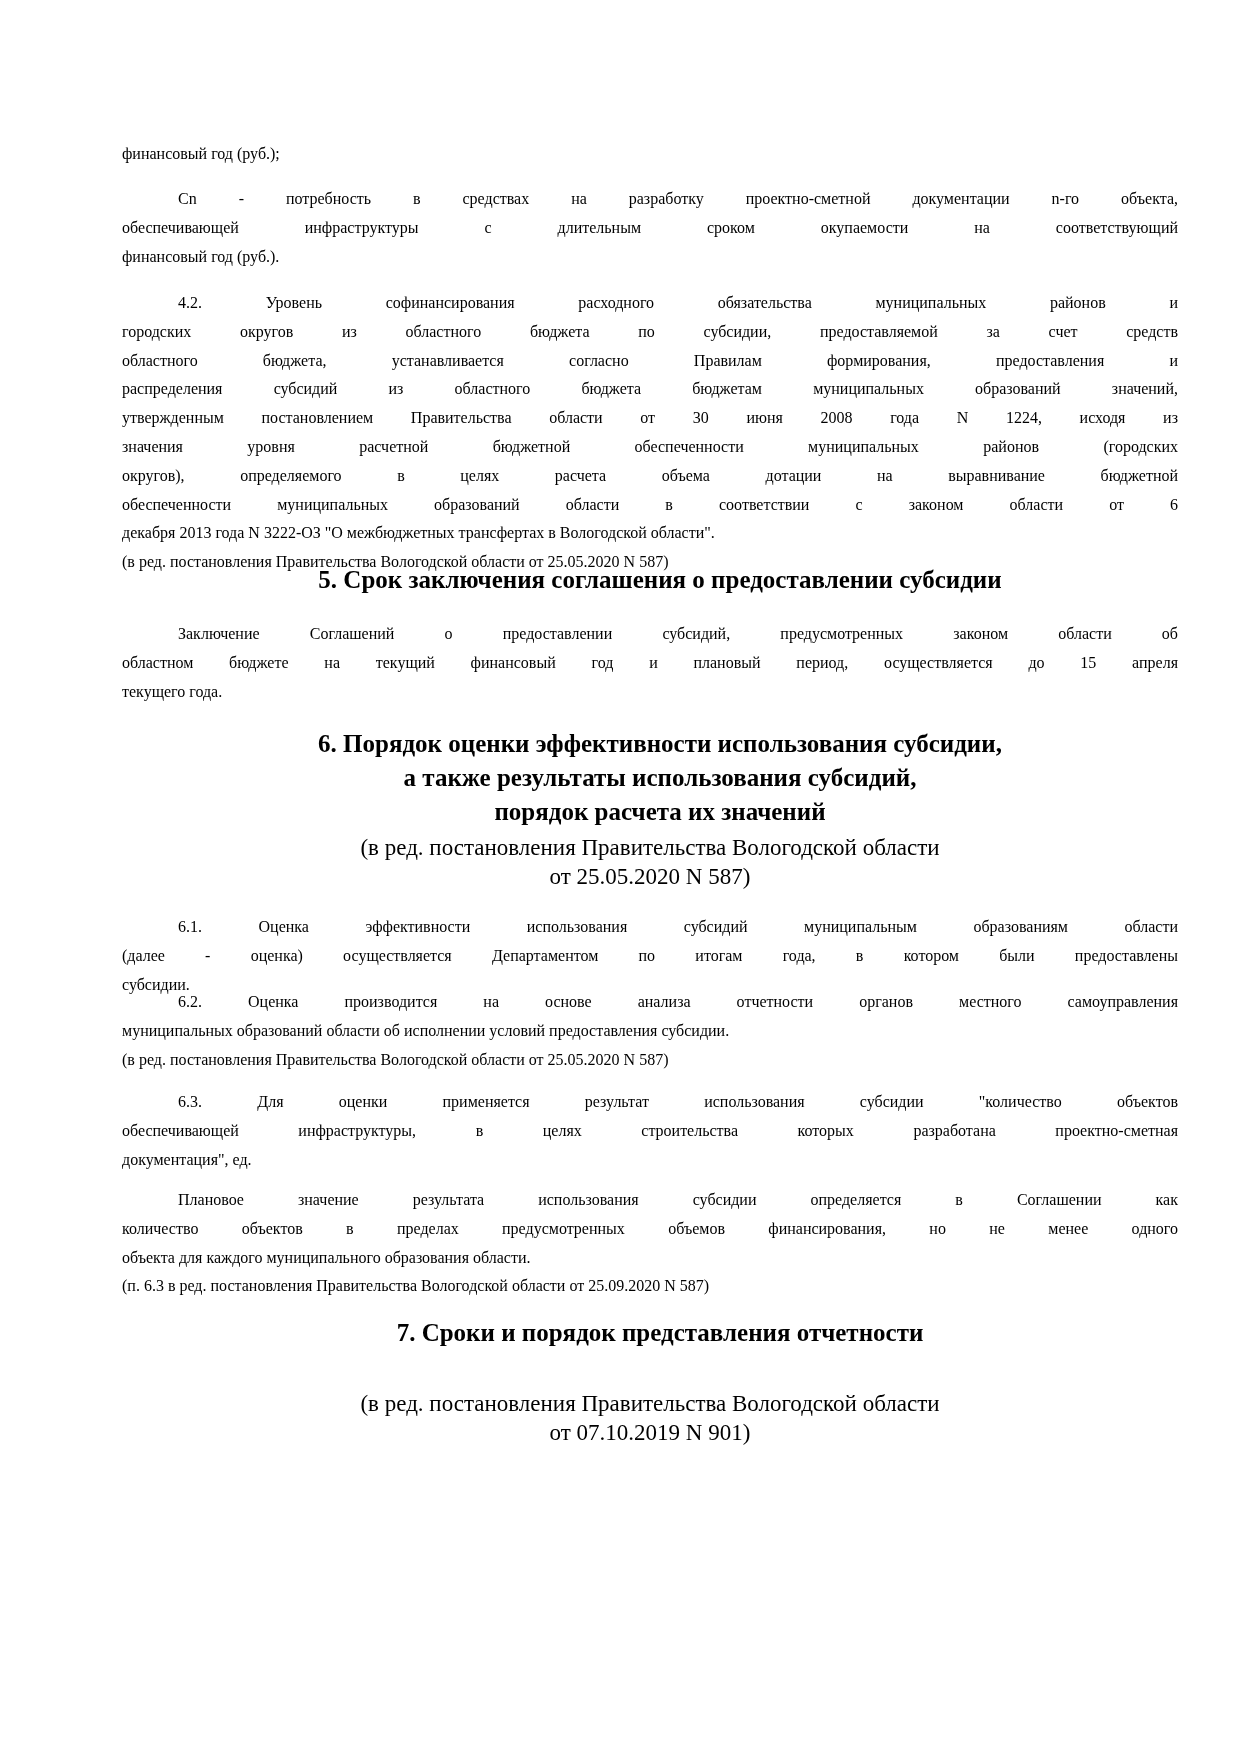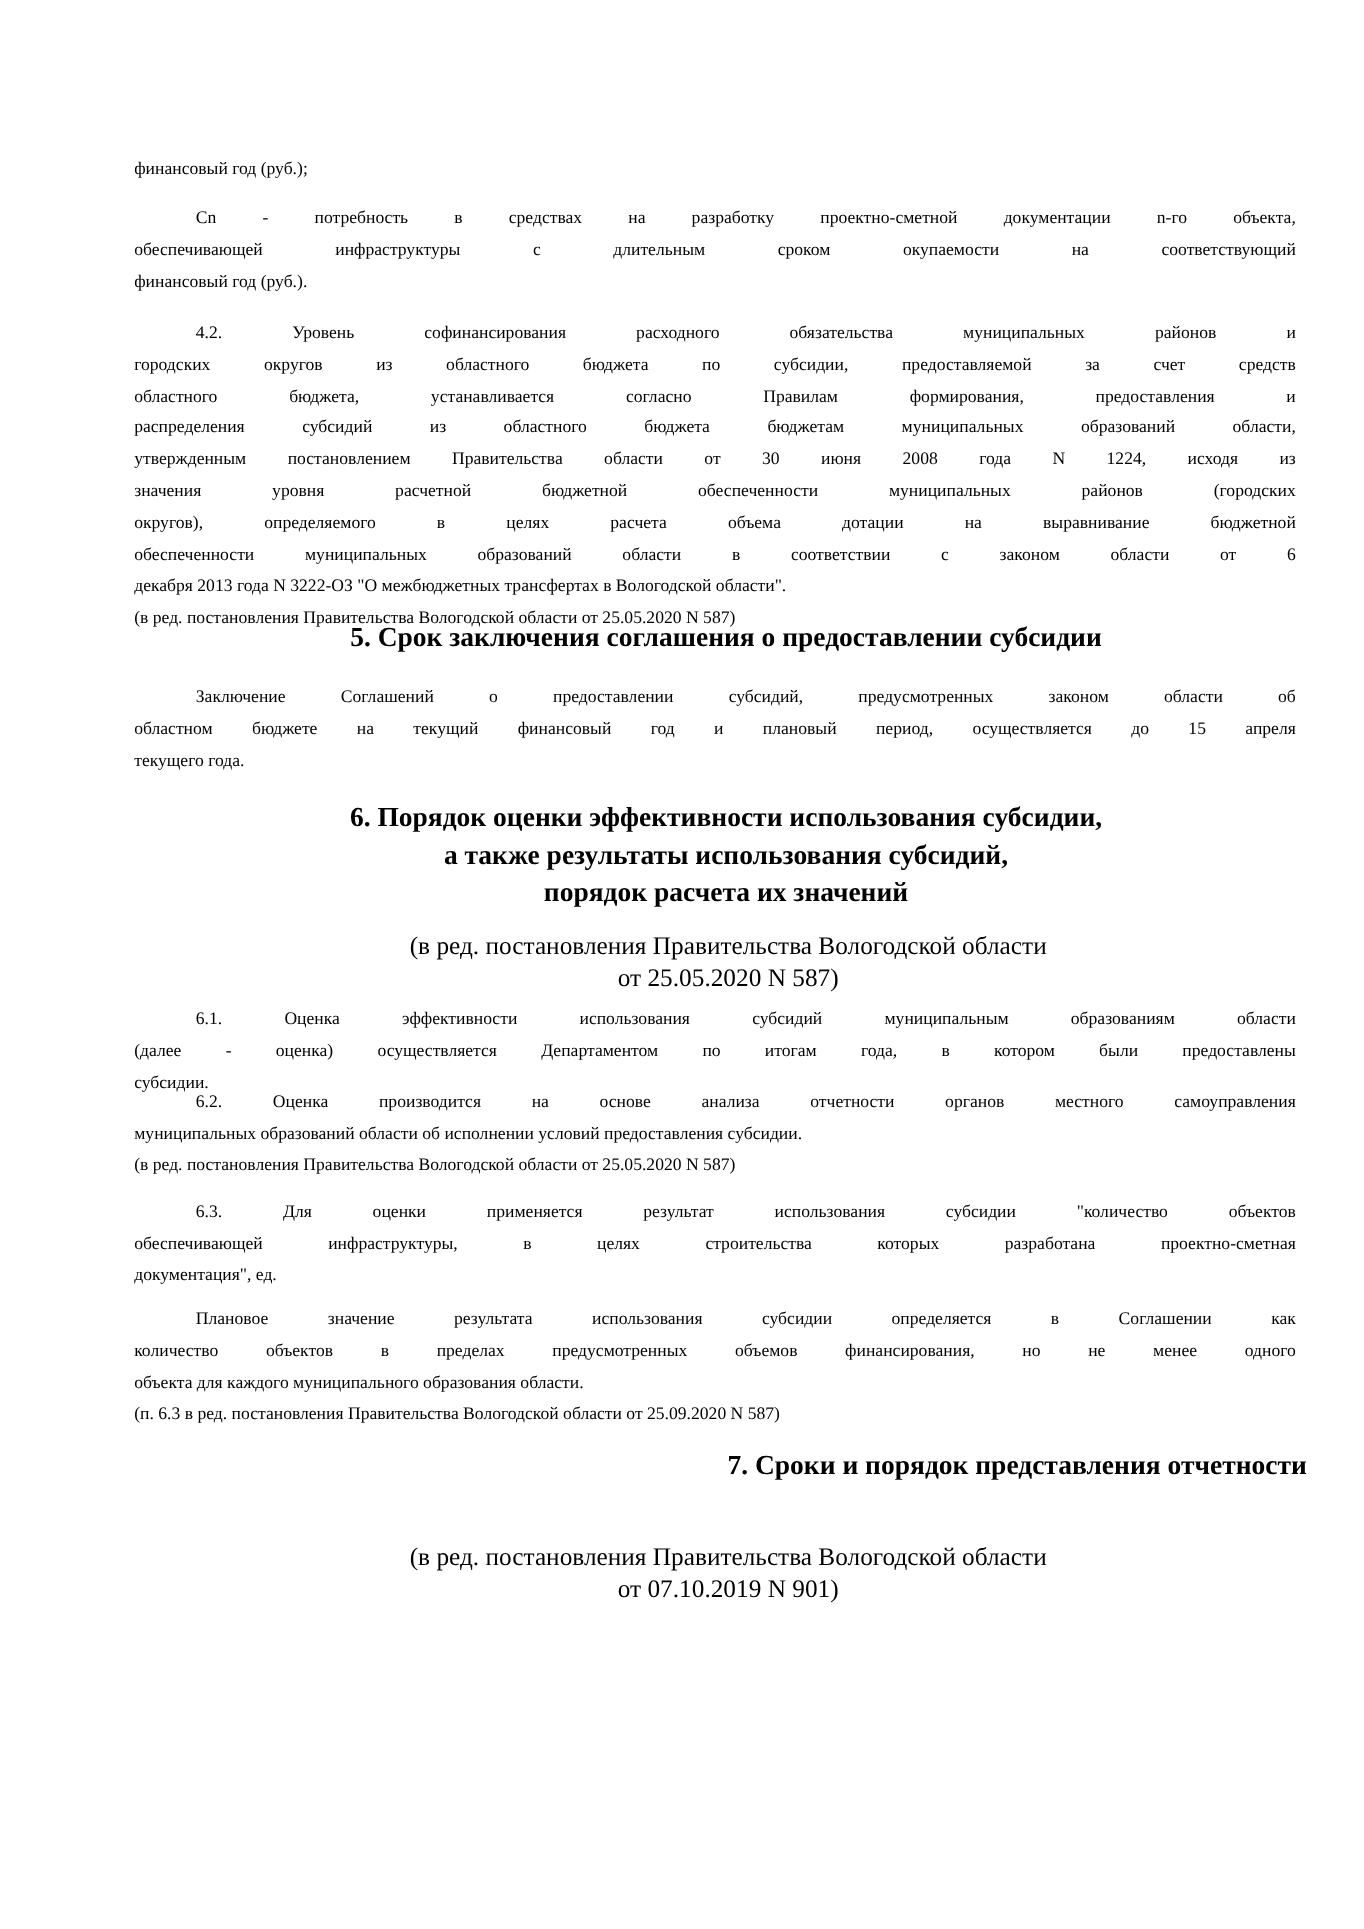--- a/index.html
+++ b/index.html
@@ -40,21 +40,21 @@
       line-height: 34px;
       margin: 0;
     }
     .sub {
       position: absolute;
       left: 0;
       width: 1056px;
       text-align: center;
       font-size: 23px;
       line-height: 28.8px;
-      margin: 16px;
+      margin: 4px;
     }
     .line { display: block; }
     .jl { display: block; text-align: justify; text-align-last: justify; }
     .ll { display: block; text-align: left; }
     .jl.first, .ll.first { text-indent: 56px; }
   </style>
 </head>
 <body>
 
 <div class="page">
@@ -66,21 +66,21 @@
   <div class="p" style="top:185px;">
     <span class="jl first">Cn - потребность в средствах на разработку проектно-сметной документации n-го объекта,</span>
     <span class="jl">обеспечивающей инфраструктуры с длительным сроком окупаемости на соответствующий</span>
     <span class="ll">финансовый год (руб.).</span>
   </div>
 
   <div class="p" style="top:289px;">
     <span class="jl first">4.2. Уровень софинансирования расходного обязательства муниципальных районов и</span>
     <span class="jl">городских округов из областного бюджета по субсидии, предоставляемой за счет средств</span>
     <span class="jl">областного бюджета, устанавливается согласно Правилам формирования, предоставления и</span>
-    <span class="jl">распределения субсидий из областного бюджета бюджетам муниципальных образований области,</span>
+    <span class="jl">распределения субсидий из областного бюджета бюджетам муниципальных образований значений,</span>
     <span class="jl">утвержденным постановлением Правительства области от 30 июня 2008 года N 1224, исходя из</span>
     <span class="jl">значения уровня расчетной бюджетной обеспеченности муниципальных районов (городских</span>
     <span class="jl">округов), определяемого в целях расчета объема дотации на выравнивание бюджетной</span>
     <span class="jl">обеспеченности муниципальных образований области в соответствии с законом области от 6</span>
     <span class="ll">декабря 2013 года N 3222-ОЗ "О межбюджетных трансфертах в Вологодской области".</span>
     <span class="ll">(в ред. постановления Правительства Вологодской области от 25.05.2020 N 587)</span>
   </div>
 
   <div class="h" style="top:563px;">
     <span class="line">5. Срок заключения соглашения о предоставлении субсидии</span>
@@ -120,21 +120,21 @@
     <span class="ll">документация", ед.</span>
   </div>
 
   <div class="p" style="top:1186px;">
     <span class="jl first">Плановое значение результата использования субсидии определяется в Соглашении как</span>
     <span class="jl">количество объектов в пределах предусмотренных объемов финансирования, но не менее одного</span>
     <span class="ll">объекта для каждого муниципального образования области.</span>
     <span class="ll">(п. 6.3 в ред. постановления Правительства Вологодской области от 25.09.2020 N 587)</span>
   </div>
 
-  <div class="h" style="top:1316px;text-align:right;">
+  <div class="h" style="top:1316px;">
     <span class="line">7. Сроки и порядок представления отчетности</span>
   </div>
   <div class="sub" style="top:1386px;">
     <span class="line">(в ред. постановления Правительства Вологодской области</span>
     <span class="line">от 07.10.2019 N 901)</span>
   </div>
 
 </div>
 
 </body></html>

